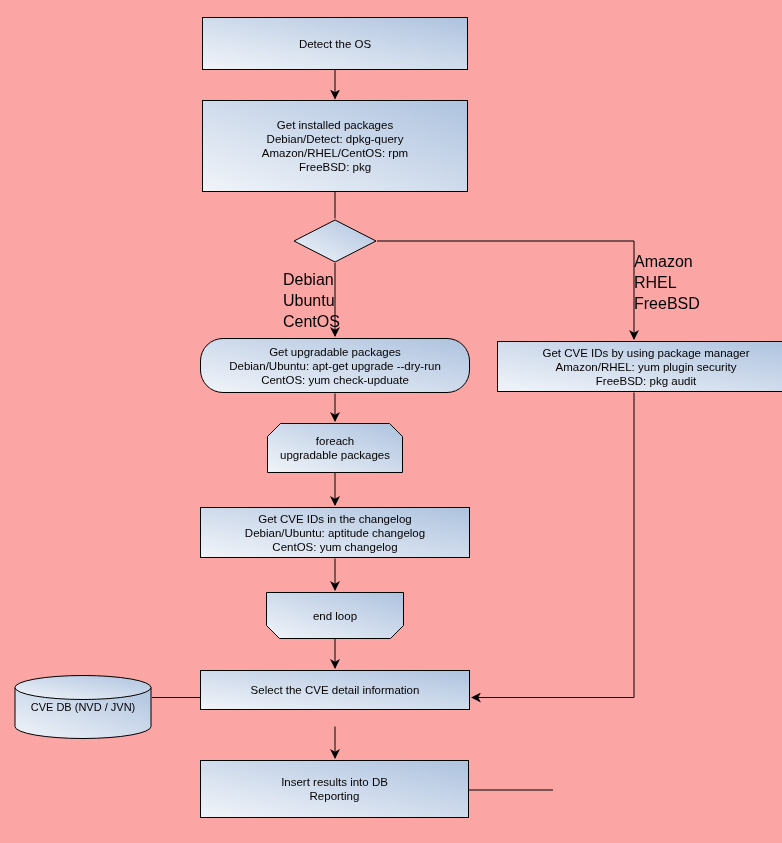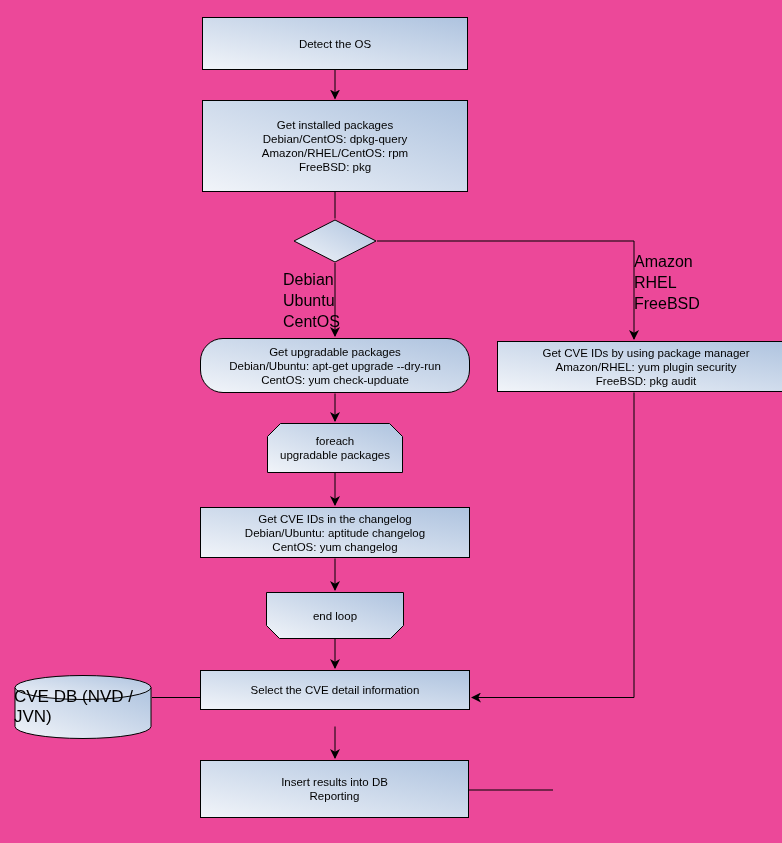--- a/index.html
+++ b/index.html
@@ -1,20 +1,20 @@
 <!DOCTYPE html>
 <html><head>
 <meta charset="utf-8">
 <style>
   html,body { margin:0; padding:0; background:#ffffff; }
   .canvas {
     position: relative;
     width: 782px;
     height: 843px;
-    background: #ec4899;
+    background: #fca5a5;
     font-family: "Liberation Sans", "DejaVu Sans", sans-serif;
     color: #000;
     overflow: hidden;
     text-decoration: underline;
   }
   .edges {
     position: absolute;
     left: 0; top: 0;
     width: 782px; height: 843px;
     pointer-events: none;
@@ -47,21 +47,21 @@
     white-space: pre-line;
   }
   .cyl { position: absolute; }
   .cyl svg { position: absolute; left:0; top:0; }
   .cyl-label {
     position: absolute;
     left: 0; right: 0;
     display: flex;
     align-items: center;
     justify-content: center;
-    font-size: 17px;
+    font-size: 11px;
     z-index: 1;
   }
 </style>
 </head>
 <body>
 
 <div class="canvas">
 
   <svg class="edges" viewBox="0 0 782 843" xmlns="http://www.w3.org/2000/svg">
     <defs>
@@ -84,21 +84,21 @@
       <path d="M469,790 H553"></path>
     </g>
   </svg>
 
   <div class="node rect" style="left:202px; top:17px; width:266px; height:53px;">
     <span class="lbl">Detect the OS</span>
   </div>
 
   <div class="node rect" style="left:202px; top:100px; width:266px; height:92px;">
     <span class="lbl">Get installed packages
-Debian/CentOS: dpkg-query
+Debian/Detect: dpkg-query
 Amazon/RHEL/CentOS: rpm
 FreeBSD: pkg</span>
   </div>
 
   <div class="node shape-node" style="left:293px; top:219px; width:84px; height:44px;">
     <svg width="84" height="44" xmlns="http://www.w3.org/2000/svg">
       <defs>
         <linearGradient id="gradD" x1="0%" y1="100%" x2="100%" y2="0%">
           <stop offset="0%" stop-color="#f1f4f9"></stop>
           <stop offset="100%" stop-color="#aec3df"></stop>

